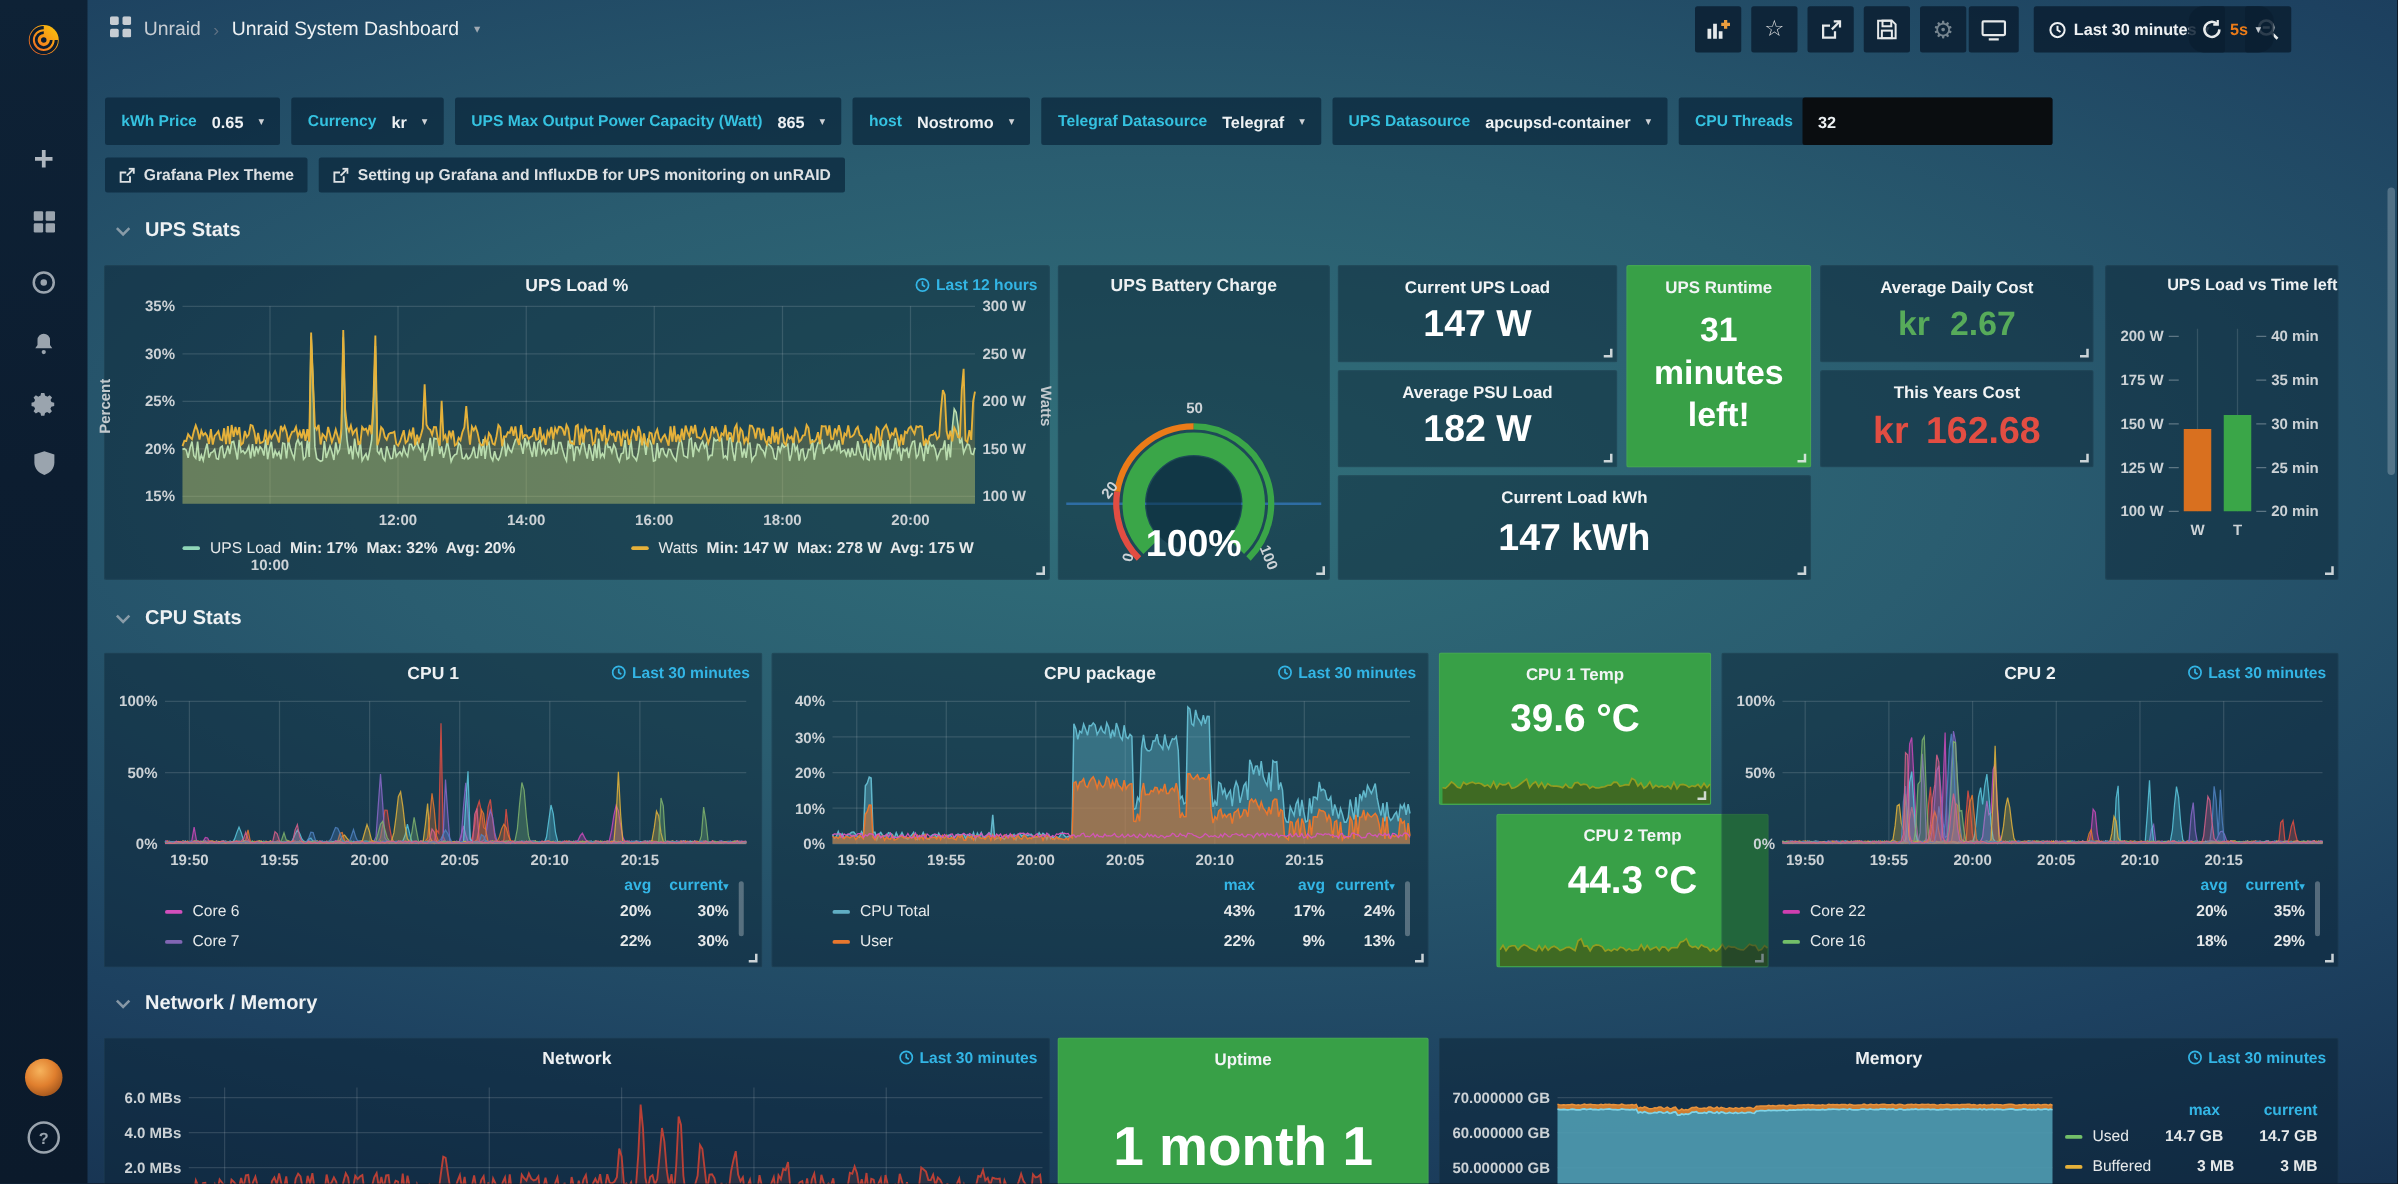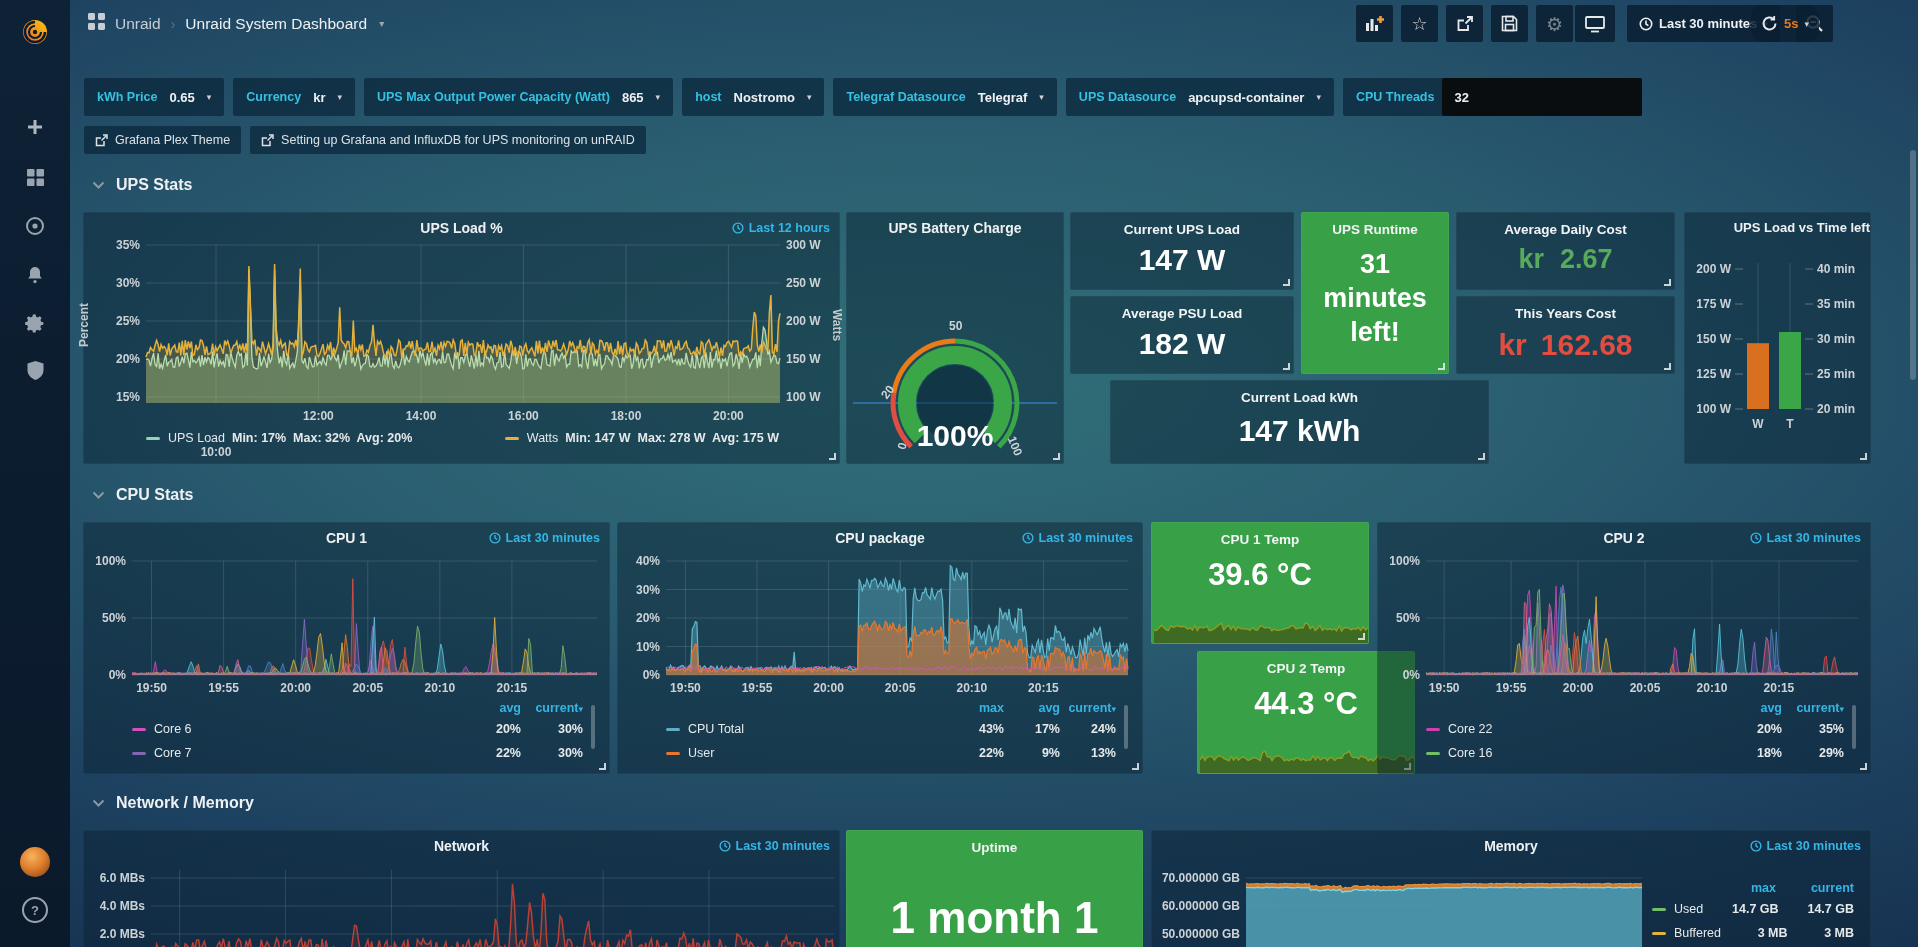--- a/index.html
+++ b/index.html
@@ -27,21 +27,21 @@
   .refbtn .ival{color:#eb7b18;font-size:13px;font-weight:700;}
   .refbtn .caret{font-size:9px;color:#c7cdd3;}
   
   .vars{position:absolute;left:84px;top:78px;display:flex;gap:9px;}
   .vpill{display:flex;align-items:center;height:38px;background:rgba(10,38,58,0.72);border-radius:2px;padding:0 13px;gap:12px;cursor:pointer;}
   .vlabel{color:#35c2e0;font-size:12.5px;font-weight:700;white-space:nowrap;}
   .vvalue{color:#eef1f3;font-size:13px;font-weight:700;white-space:nowrap;}
   .vcaret{color:#cfd2d6;font-size:9px;}
   .vinput{width:176px;height:38px;background:#0a0d10;border:none;border-radius:2px;color:#eef1f3;font-size:13px;font-weight:700;padding:0 12px;font-family:inherit;margin-left:-4px;}
   .links{position:absolute;left:84px;top:126px;display:flex;gap:9px;}
-  .linkpill{display:flex;align-items:center;height:28px;background:rgba(10,38,58,0.72);border-radius:2px;padding:0 11px;gap:7px;cursor:pointer;font-size:12.5px;font-weight:400;color:#dde1e4;white-space:nowrap;}
+  .linkpill{display:flex;align-items:center;height:28px;background:rgba(10,38,58,0.72);border-radius:2px;padding:0 11px;gap:7px;cursor:pointer;font-size:12.5px;font-weight:700;color:#dde1e4;white-space:nowrap;}
   
   .sect{position:absolute;display:flex;align-items:center;gap:11px;font-size:16px;font-weight:700;color:#eef1f3;cursor:pointer;}
   .sect svg{opacity:.75;}
   
   .panel{position:absolute;background:rgba(8,31,46,0.45);border:1px solid rgba(140,180,200,0.06);border-radius:2px;}
   .panel.green{background:#38a047;border-color:rgba(255,255,255,0.06);}
   .panel::after{content:'';position:absolute;right:3px;bottom:3px;width:5px;height:5px;border-right:2px solid rgba(235,238,240,.85);border-bottom:2px solid rgba(235,238,240,.85);}
   .ptitle{position:absolute;top:7px;left:0;right:0;text-align:center;font-size:14px;font-weight:700;color:#eef1f3;cursor:pointer;white-space:nowrap;}
   .badge{position:absolute;top:8px;right:9px;display:flex;align-items:center;gap:5px;color:#33b5e5;font-size:12.5px;font-weight:700;cursor:default;}
   .stat-title{position:absolute;top:9px;left:0;right:0;text-align:center;font-size:13.5px;font-weight:700;color:#f2f4f5;}
@@ -348,21 +348,21 @@
     <div class="stat-value" style="top:30px;font-size:30px;">147 W</div>
   </div>
   <div class="panel" style="left:1070px;top:296px;width:222px;height:76px;">
     <div class="stat-title">Average PSU Load</div>
     <div class="stat-value" style="top:30px;font-size:30px;">182 W</div>
   </div>
   <div class="panel green" style="left:1301px;top:212px;width:146px;height:160px;">
     <div class="stat-title">UPS Runtime</div>
     <div class="stat-value" style="top:34px;font-size:27px;line-height:34px;padding:0 6px;">31 minutes left!</div>
   </div>
-  <div class="panel" style="left:1070px;top:380px;width:377px;height:82px;margin-left:40px;">
+  <div class="panel" style="left:1070px;top:380px;width:377px;height:82px;">
     <div class="stat-title">Current Load kWh</div>
     <div class="stat-value" style="top:33px;font-size:30px;">147 kWh</div>
   </div>
   <div class="panel" style="left:1456px;top:212px;width:217px;height:76px;">
     <div class="stat-title">Average Daily Cost</div>
     <div class="stat-value" style="top:31px;font-size:27px;color:#57ab5a;">
       <span>kr</span><span style="display:inline-block;width:16px;"></span><span>2.67</span>
     </div>
   </div>
   <div class="panel" style="left:1456px;top:296px;width:217px;height:76px;">

